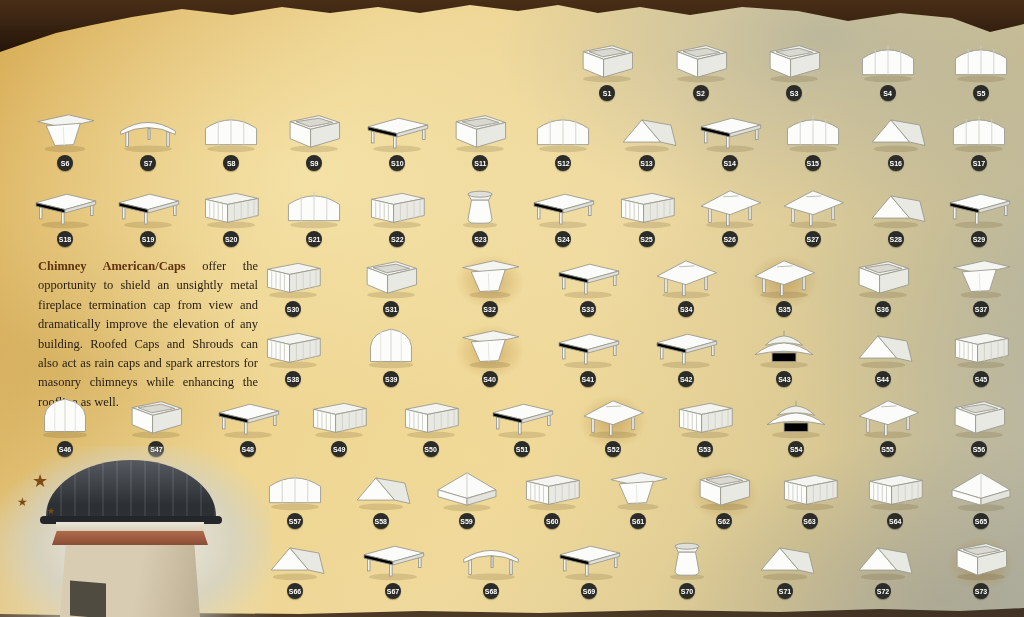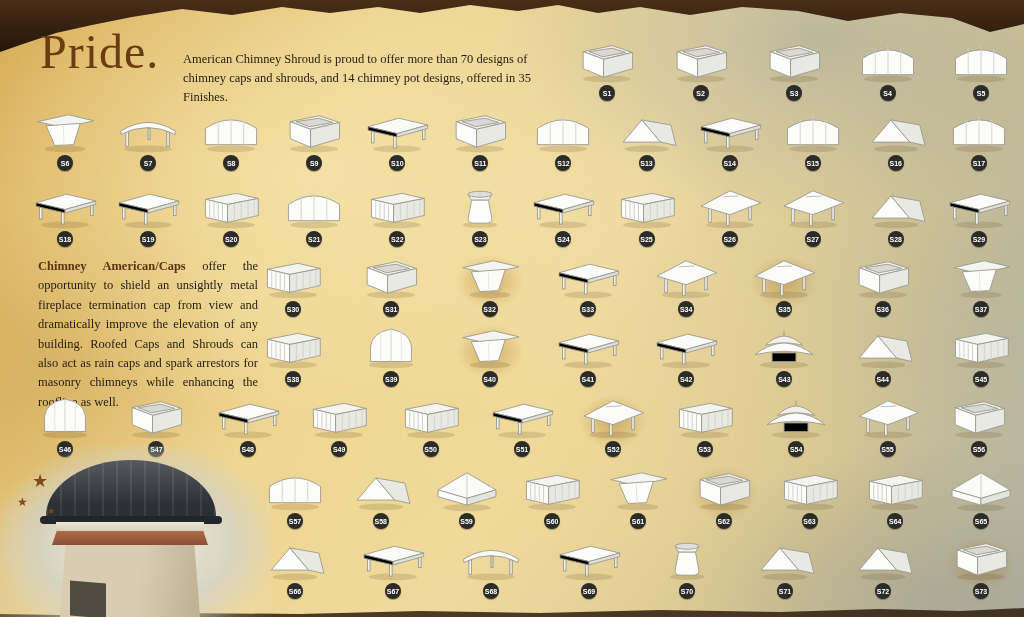--- a/index.html
+++ b/index.html
@@ -163,22 +163,20 @@
         <stop offset="0" stop-color="#4a2f17"></stop>
           <stop offset="1" stop-color="#241509"></stop>
       </linearGradient>
     </defs>
     <path fill="url(#tg)" d="M0,0 H1024 V24 L990,32 L952,18 L900,13 L848,21 L798,11 L742,7 L690,15 L640,7 L598,13 L558,5 L518,11 L470,5 L420,13 L378,7 L330,13 L282,7 L232,15 L182,9 L132,17 L92,25 L56,33 L26,43 L0,52 Z"></path>
   </svg>
   <svg class="tear-bottom" viewBox="0 0 1024 12" preserveAspectRatio="none">
     <path fill="#2e1d10" opacity=".85" d="M0,12 H1024 V3 L960,6 L880,4 L780,7 L660,5 L540,8 L420,6 L300,9 L180,8 L60,10 L0,9 Z"></path>
   </svg>
 
-  <div class="title">Pride.</div>
-  <div class="intro">American Chimney Shroud is proud to offer more than 70 designs of chimney caps and shrouds, and 14 chimney pot designs, offered in 35 Finishes.</div>
 
   <div class="body-text"><b>Chimney American/Caps</b><span> offer the opportunity to shield an unsightly metal fireplace termination cap from view and dramatically improve the elevation of any building. Roofed Caps and Shrouds can also act as rain caps and spark arrestors for masonry chimneys while enhancing the roofline as well.</span></div>
 
   <div class="grid-row r1">
       <div class="item">
         <svg class="art" viewBox="0 0 80 54">
           <use href="#sh-openbox"></use>
         </svg>
         <span class="badge">S1</span>
       </div>

